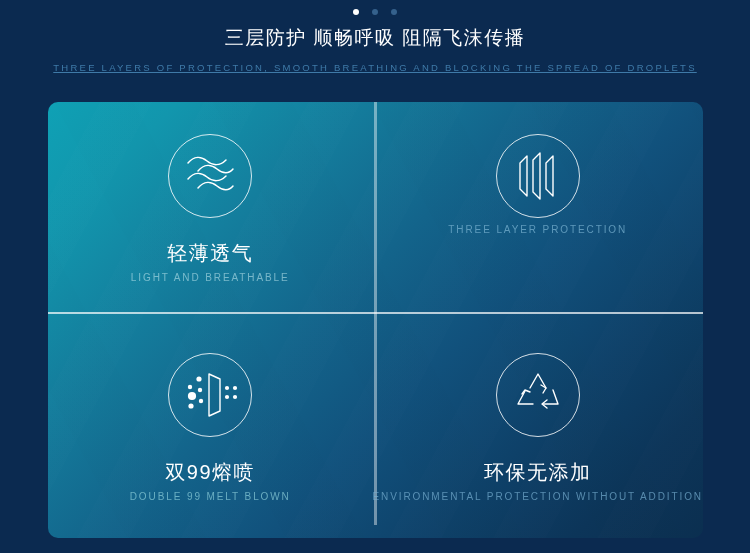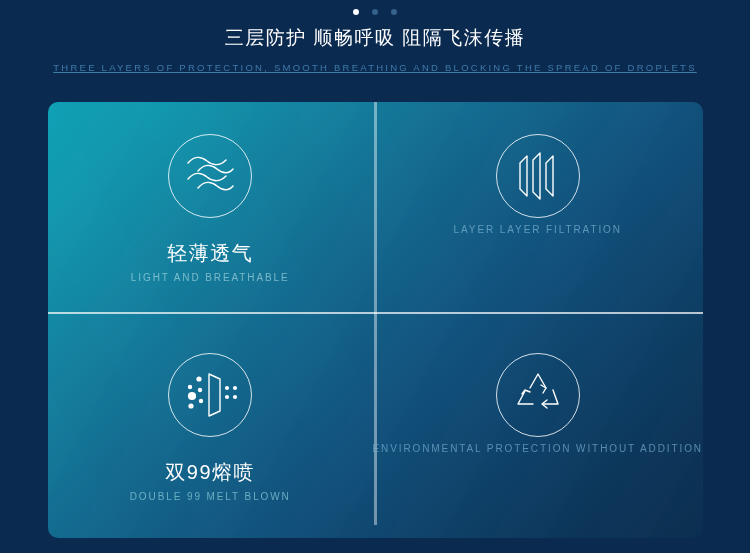--- a/index.html
+++ b/index.html
@@ -232,21 +232,21 @@
       </div>
 
       <div class="cell cell-tr">
         <div class="icon-circle">
           <svg width="54" height="54" viewBox="0 0 54 54" fill="none" stroke="#ffffff" stroke-width="1.4" stroke-linejoin="round">
             <path d="M9 14 L16 7 L16 47 L9 40 Z"></path>
             <path d="M22 11 L29 4 L29 50 L22 43 Z"></path>
             <path d="M35 14 L42 7 L42 47 L35 40 Z"></path>
           </svg>
         </div>
-        <div class="label-en">LAYER LAYER FILTRATION</div>
+        <div class="label-en">THREE LAYER PROTECTION</div>
       </div>
 
       <div class="cell cell-bl row2">
         <div class="icon-circle">
           <svg width="56" height="54" viewBox="0 0 56 54" fill="none">
             <g stroke="#ffffff" stroke-width="1.4" stroke-linejoin="round" fill="none">
               <path d="M27 6 L38 11 L38 43 L27 48 Z"></path>
             </g>
             <g fill="#ffffff">
               <circle cx="17" cy="11" r="2.6"></circle>
@@ -273,18 +273,19 @@
             <path d="M20 19 L28 5 L36 19"></path>
             <path d="M31 16 L36 19 L33 24"></path>
 
             <path d="M43 21 L48 35 L33 35"></path>
             <path d="M37 31 L32 35 L37 39"></path>
 
             <path d="M23 35 L8 35 L15 22"></path>
             <path name="arrowhead" d="M12 25 L15 21 L20 23"></path>
           </svg>
         </div>
+        <div class="label-cn">环保无添加</div>
         <div class="label-en">ENVIRONMENTAL PROTECTION WITHOUT ADDITION</div>
       </div>
 
     </div>
   </div>
 </div>
 
 </body></html>

